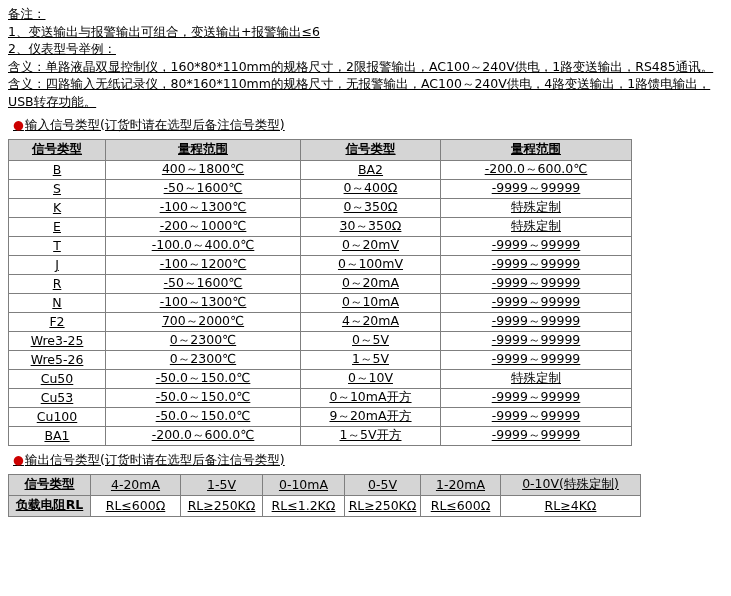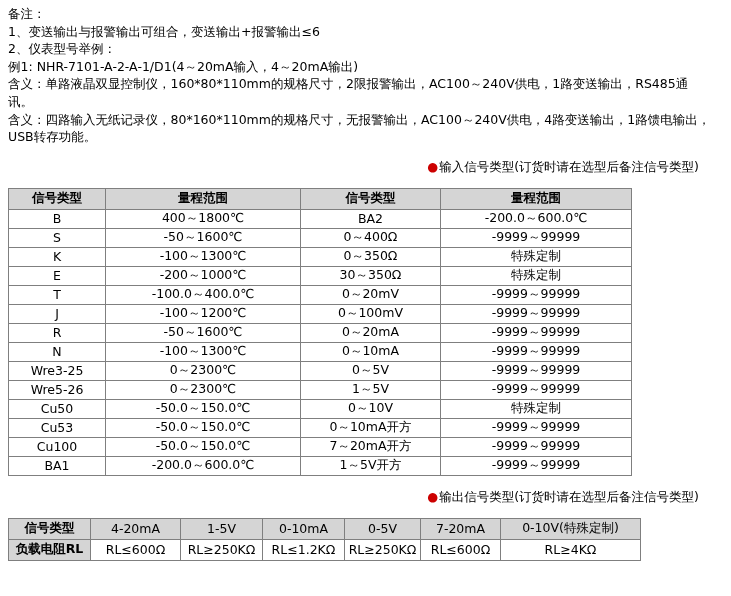--- a/index.html
+++ b/index.html
@@ -2,23 +2,23 @@
 <html><head>
 <meta charset="utf-8">
 <style>
   * { box-sizing: border-box; }
   html, body { margin: 0; padding: 0; background: #ffffff; }
   body {
     width: 731px; height: 596px; overflow: hidden;
     font-family: "DejaVu Sans", "Liberation Sans", sans-serif;
     font-size: 12.5px; color: #000000;
   }
-  .page { padding: 5px 20px 0 8px; }
+  .page { padding: 5px 8px 0 8px; text-decoration: underline; }
   .notes p { margin: 0; line-height: 17.6px; }
-  .section-title { margin: 12px; line-height: 18px; text-align: right; }
+  .section-title { margin: 5px; line-height: 18px; }
   .bullet { color: #cc0000; margin-right: 1px; }
   table { border-collapse: collapse; table-layout: fixed; }
   th, td {
     border: 1px solid #7f7f7f; text-align: center;
     overflow: hidden; white-space: nowrap; padding: 0 2px;
     font-size: 12.5px;
   }
   .input-table { width: 623px; margin: 3px 0 5px 0; }
   .input-table th { background: #d5d5d5; height: 21px; font-weight: bold; }
   .input-table td { height: 19px; font-weight: normal; }
@@ -29,21 +29,20 @@
 </style>
 </head>
 <body>
 
 <div class="page">
 
   <div class="notes">
     <p>备注：</p>
     <p>1、变送输出与报警输出可组合，变送输出+报警输出≤6</p>
     <p>2、仪表型号举例：</p>
-    <p>例1: NHR-7101-A-2-A-1/D1(4～20mA输入，4～20mA输出)</p>
     <p>含义：单路液晶双显控制仪，160*80*110mm的规格尺寸，2限报警输出，AC100～240V供电，1路变送输出，RS485通讯。</p>
     <p>含义：四路输入无纸记录仪，80*160*110mm的规格尺寸，无报警输出，AC100～240V供电，4路变送输出，1路馈电输出，USB转存功能。</p>
   </div>
 
   <p class="section-title"><span class="bullet">●</span><span>输入信号类型(订货时请在选型后备注信号类型)</span></p>
 
   <table class="input-table">
     <colgroup>
       <col style="width:97px">
         <col style="width:195px">
@@ -101,20 +100,26 @@
           <td>0～20mA</td>
           <td>-9999～99999</td>
         </tr>
         <tr>
           <td>N</td>
           <td>-100～1300℃</td>
           <td>0～10mA</td>
           <td>-9999～99999</td>
         </tr>
         <tr>
+          <td>F2</td>
+          <td>700～2000℃</td>
+          <td>4～20mA</td>
+          <td>-9999～99999</td>
+        </tr>
+        <tr>
           <td>Wre3-25</td>
           <td>0～2300℃</td>
           <td>0～5V</td>
           <td>-9999～99999</td>
         </tr>
         <tr>
           <td>Wre5-26</td>
           <td>0～2300℃</td>
           <td>1～5V</td>
           <td>-9999～99999</td>
@@ -127,21 +132,21 @@
         </tr>
         <tr>
           <td>Cu53</td>
           <td>-50.0～150.0℃</td>
           <td>0～10mA开方</td>
           <td>-9999～99999</td>
         </tr>
         <tr>
           <td>Cu100</td>
           <td>-50.0～150.0℃</td>
-          <td>7～20mA开方</td>
+          <td>9～20mA开方</td>
           <td>-9999～99999</td>
         </tr>
         <tr>
           <td>BA1</td>
           <td>-200.0～600.0℃</td>
           <td>1～5V开方</td>
           <td>-9999～99999</td>
         </tr>
       </tbody>
   </table>
@@ -158,21 +163,21 @@
         <col style="width:80px">
         <col style="width:140px">
     </colgroup>
     <tbody id="output-tbody">
         <tr>
           <td class="gray lbl">信号类型</td>
           <td class="gray">4-20mA</td>
           <td class="gray">1-5V</td>
           <td class="gray">0-10mA</td>
           <td class="gray">0-5V</td>
-          <td class="gray">7-20mA</td>
+          <td class="gray">1-20mA</td>
           <td class="gray">0-10V(特殊定制)</td>
         </tr>
         <tr>
           <td class="gray lbl">负载电阻RL</td>
           <td>RL≤600Ω</td>
           <td>RL≥250KΩ</td>
           <td>RL≤1.2KΩ</td>
           <td>RL≥250KΩ</td>
           <td>RL≤600Ω</td>
           <td>RL≥4KΩ</td>

